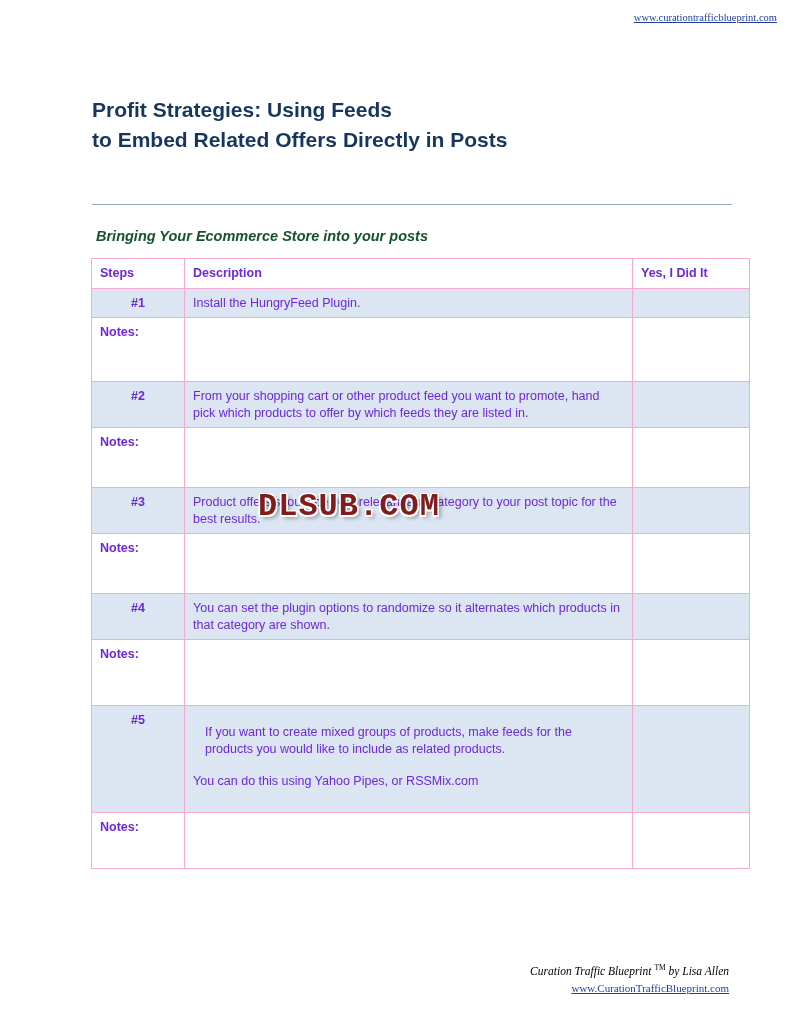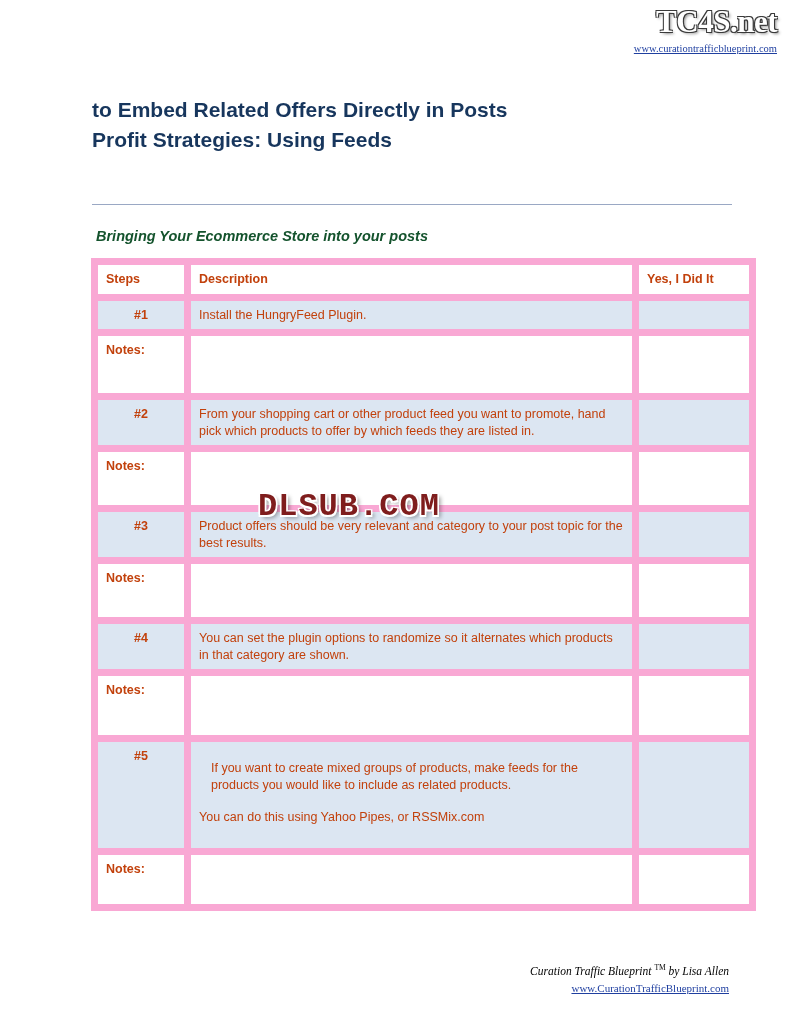--- a/index.html
+++ b/index.html
@@ -88,26 +88,26 @@
   
   .tbl {
     position: absolute;
     left: 91px;
     top: 258px;
     width: 658px;
     border-collapse: collapse;
     table-layout: fixed;
   }
   .tbl td, .tbl th {
-    border: 7px solid #f9a8d4;
+    border: 1px solid #f9a8d4;
     vertical-align: top;
     padding: 6px 8px 6px 8px;
     font-size: 12.5px;
     line-height: 16.5px;
-    color: #c2410c;
+    color: #6d28d9;
   }
   .col-steps  { width: 93px; }
   .col-desc   { width: 448px; }
   .col-yes    { width: 117px; }
 
   thead th {
     background: #ffffff;
     font-weight: bold;
     text-align: left;
     font-size: 12.5px;
@@ -191,27 +191,26 @@
       1.5px 1.5px 0 #ffffff,
       2px 2px 3px rgba(0,0,0,.45);
   }
 </style>
 </head>
 <body>
 
 <div class="page">
 
   <div class="top-banner">
-    <div class="tc4s-logo">TC4S.net</div>
     <div class="top-url">www.curationtrafficblueprint.com</div>
   </div>
 
   <div class="title-block">
+    <div class="title-line">Profit Strategies: Using Feeds</div>
     <div class="title-line">to Embed Related Offers Directly in Posts</div>
-    <div class="title-line">Profit Strategies: Using Feeds</div>
   </div>
   <div class="title-rule"></div>
 
   <div class="subtitle">Bringing Your Ecommerce Store into your posts</div>
 
   <table class="tbl">
     <colgroup>
       <col class="col-steps">
       <col class="col-desc">
       <col class="col-yes">

